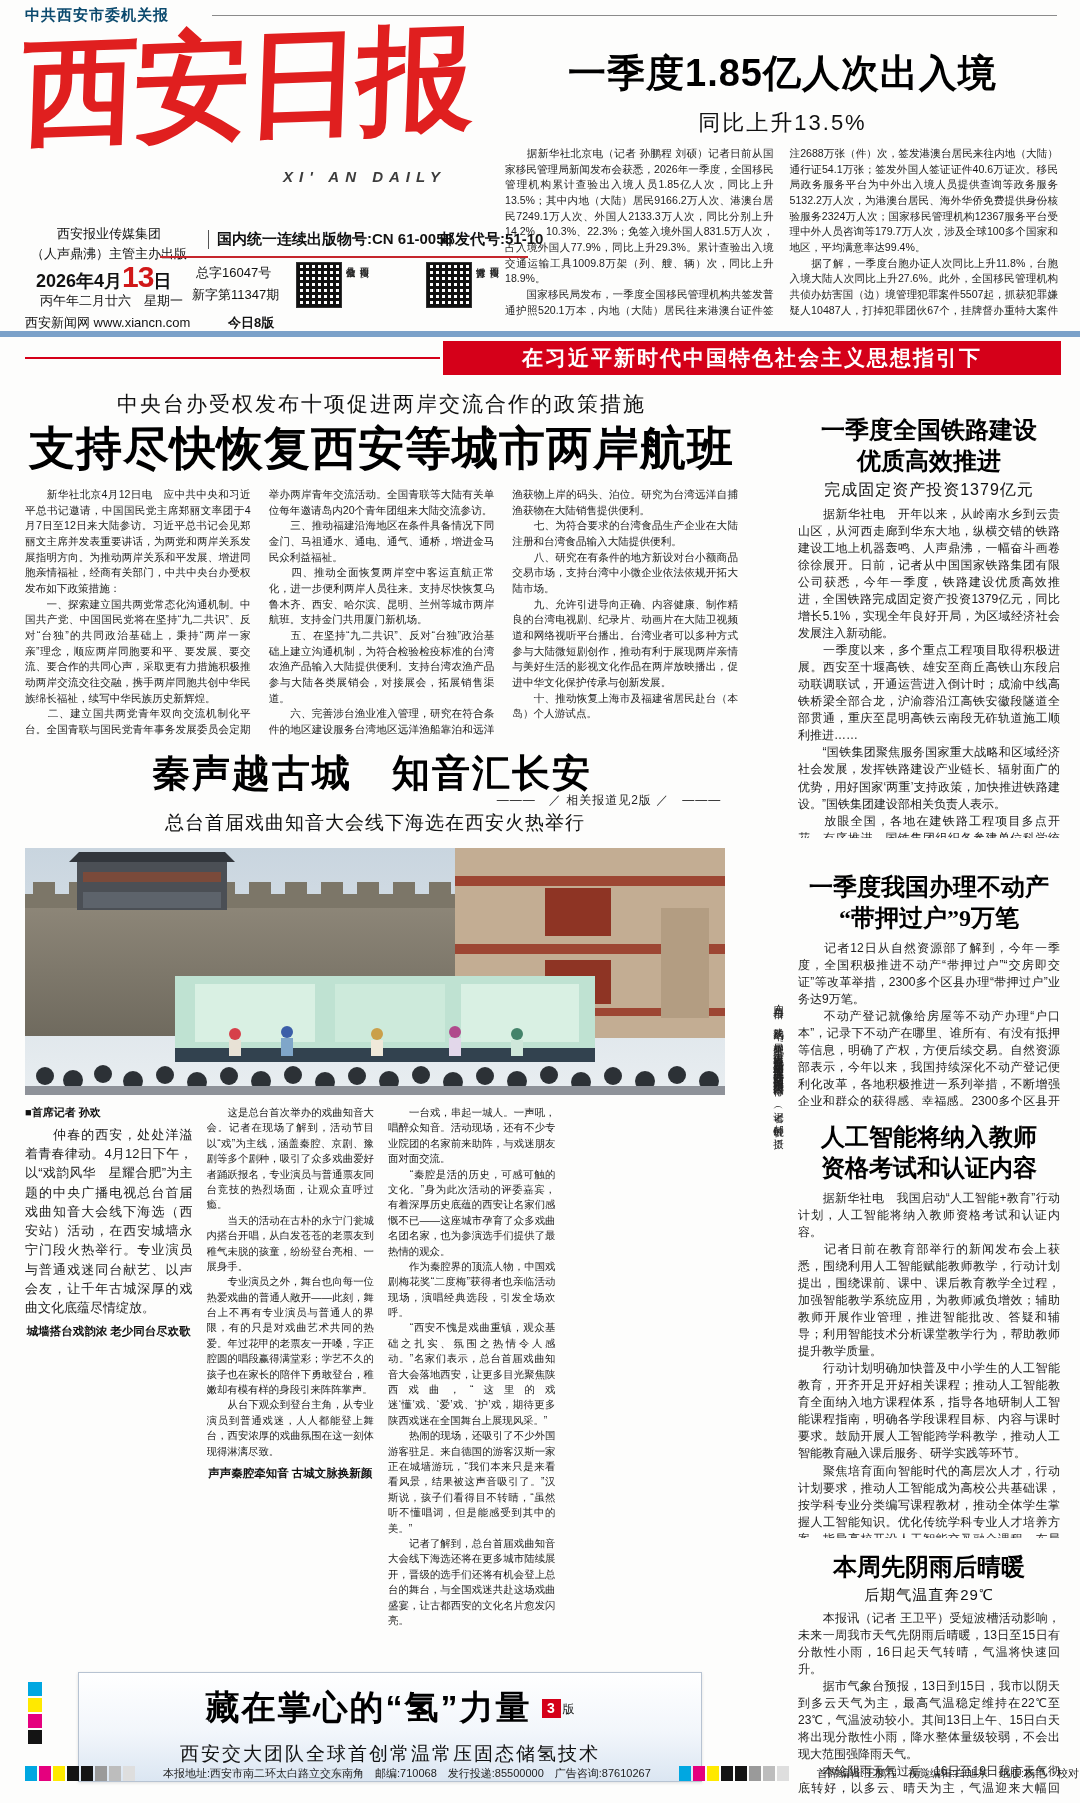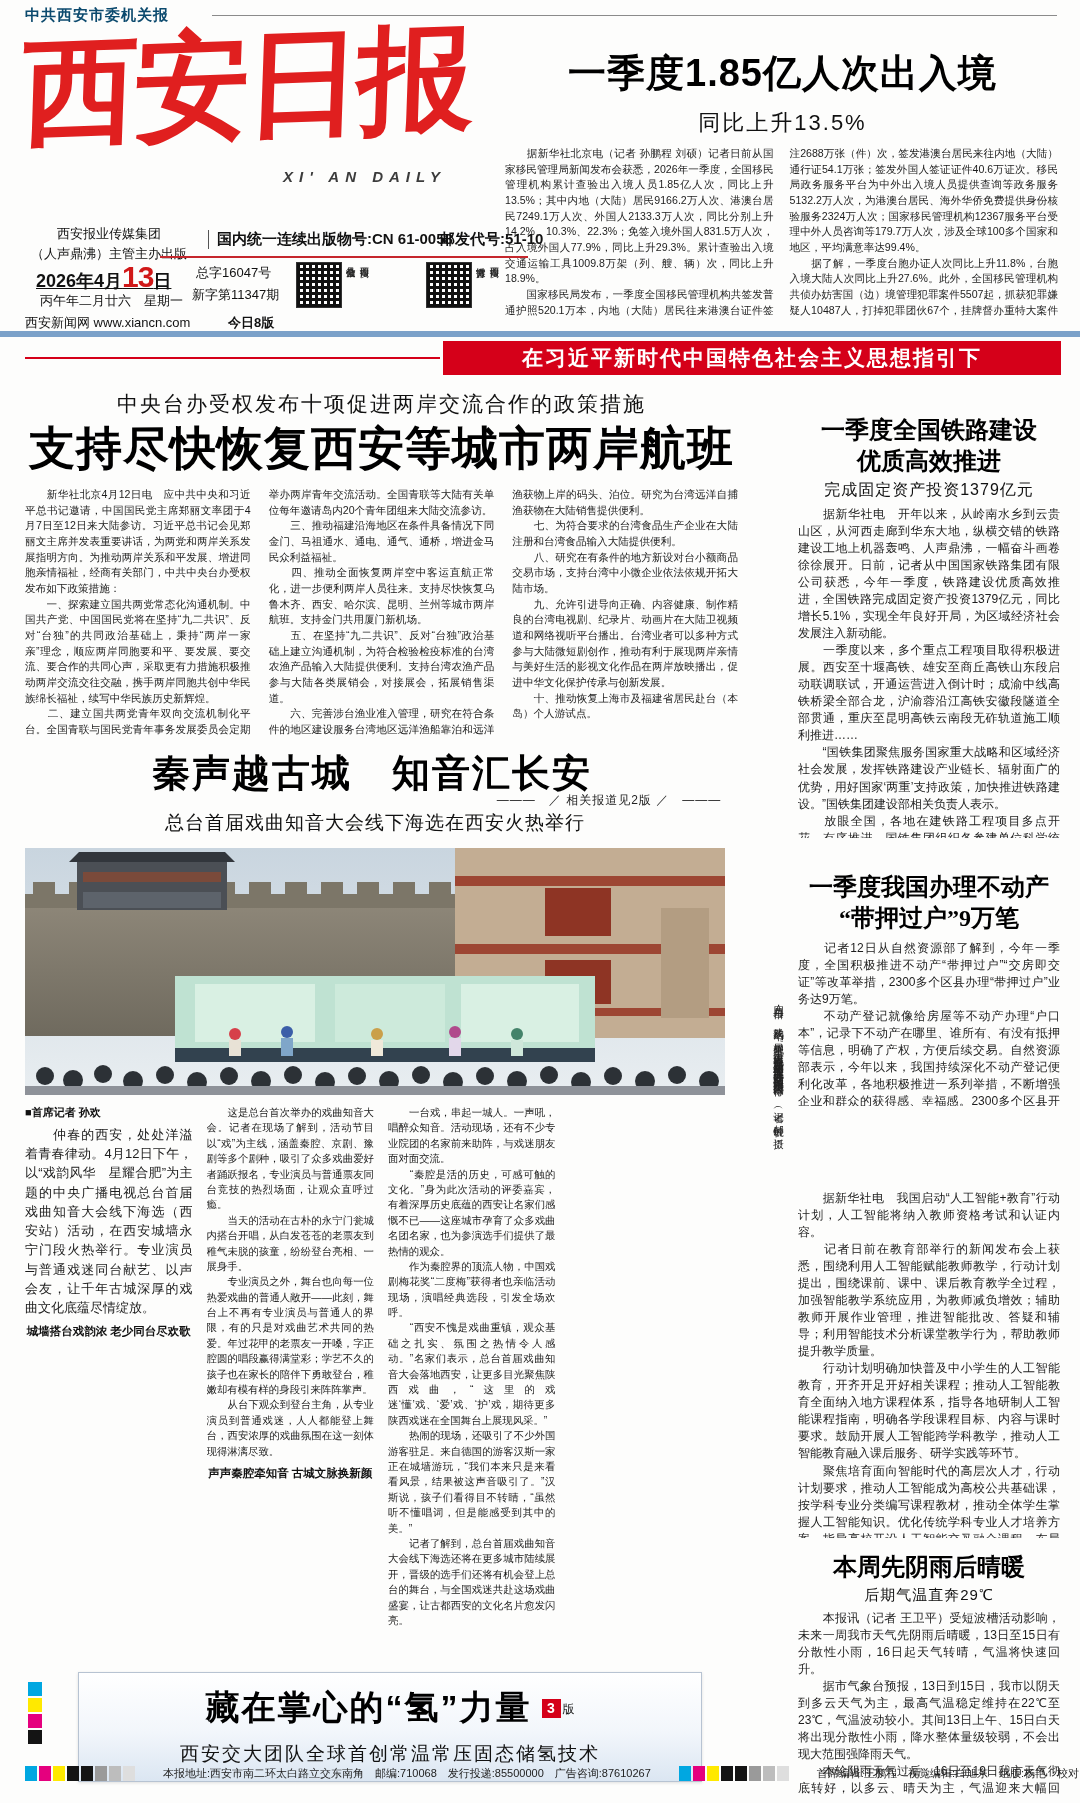--- a/index.html
+++ b/index.html
@@ -71,21 +71,21 @@
   <div class="abs logo-en" style="left:283px;top:168px;">XI' AN DAILY</div>
 
   <div class="abs pub" style="left:20px;top:224px;width:178px;">
     <div>西安报业传媒集团</div>
     <div>（人声鼎沸）主管主办出版</div>
   </div>
   <div class="abs issn" style="left:208px;top:230px;">国内统一连续出版物号:CN 61-0058</div>
   <div class="abs postal" style="left:440px;top:230px;">邮发代号:51-10</div>
   <div class="abs red-underline" style="left:160px;top:256px;width:368px;"></div>
 
-  <div class="abs dateline" style="left:36px;top:260px;text-decoration:underline;">
+  <div class="abs dateline" style="left:36px;top:260px;">
     <span>2026年4月</span><span class="big-day">13</span><span>日</span>
   </div>
   <div class="abs small-line" style="left:40px;top:292px;">丙午年二月廿六　星期一</div>
   <div class="abs small-line" style="left:25px;top:314px;">西安新闻网 www.xiancn.com</div>
   <div class="abs small-line" style="left:228px;top:314px;font-weight:bold;">今日8版</div>
 
   <div class="abs issue-line" style="left:196px;top:264px;">总字16047号</div>
   <div class="abs issue-line" style="left:192px;top:286px;">新字第11347期</div>
 
   <div class="abs qr" style="left:296px;top:262px;"></div>
@@ -243,20 +243,22 @@
 　　一季度以来，多个重点工程项目取得积极进展。西安至十堰高铁、雄安至商丘高铁山东段启动联调联试，开通运营进入倒计时；成渝中线高铁桥梁全部合龙，沪渝蓉沿江高铁安徽段隧道全部贯通，重庆至昆明高铁云南段无砟轨道施工顺利推进……
 　　“国铁集团聚焦服务国家重大战略和区域经济社会发展，发挥铁路建设产业链长、辐射面广的优势，用好国家‘两重’支持政策，加快推进铁路建设。”国铁集团建设部相关负责人表示。
 　　放眼全国，各地在建铁路工程项目多点开花、有序推进。国铁集团组织各参建单位科学统筹建设资源，动态优化施工组织，强化安全质量、生态环保、工程投资控制，全力推进重点工程建设，形成全线提速、协同发力的良好态势。
 　　根据规划，2026年，铁路部门将继续推进国家重点工程建设，国家铁路投产新线2000公里以上。国铁集团建设部相关负责人表示，下一步，国铁集团将积极推进“十五五”规划确定的各项铁路重点工程建设任务，全面落实今年重点项目，努力打造优质工程，充分发挥铁路建设投资拉动作用，为服务全方位扩大内需、推动我国经济社会高质量发展提供有力支撑。</div>
 
   <div class="abs sb-title" style="left:798px;top:872px;width:262px;">一季度我国办理不动产
 “带押过户”9万笔</div>
   <div class="abs sb-body" style="left:798px;top:940px;width:262px;height:166px;">　　记者12日从自然资源部了解到，今年一季度，全国积极推进不动产“带押过户”“交房即交证”等改革举措，2300多个区县办理“带押过户”业务达9万笔。
 　　不动产登记就像给房屋等不动产办理“户口本”，记录下不动产在哪里、谁所有、有没有抵押等信息，明确了产权，方便后续交易。自然资源部表示，今年以来，我国持续深化不动产登记便利化改革，各地积极推进一系列举措，不断增强企业和群众的获得感、幸福感。2300多个区县开展“带押过户”业务，让百姓无需先还清贷款就可以办理房产过户，第一季度办理达9万笔，涉及抵押金额520多亿元。同时，1200多个项目实施“交房即交证”，颁发41万本不动产权证书，助居民们在领到新房钥匙的同时就能拿到“红本本”。　（据央视新闻）</div>
 
+  <div class="abs sb-title" style="left:798px;top:1122px;width:262px;">人工智能将纳入教师
+资格考试和认证内容</div>
   <div class="abs sb-body" style="left:798px;top:1190px;width:262px;height:348px;">　　据新华社电　我国启动“人工智能+教育”行动计划，人工智能将纳入教师资格考试和认证内容。
 　　记者日前在教育部举行的新闻发布会上获悉，围绕利用人工智能赋能教师教学，行动计划提出，围绕课前、课中、课后教育教学全过程，加强智能教学系统应用，为教师减负增效；辅助教师开展作业管理，推进智能批改、答疑和辅导；利用智能技术分析课堂教学行为，帮助教师提升教学质量。
 　　行动计划明确加快普及中小学生的人工智能教育，开齐开足开好相关课程；推动人工智能教育全面纳入地方课程体系，指导各地研制人工智能课程指南，明确各学段课程目标、内容与课时要求。鼓励开展人工智能跨学科教学，推动人工智能教育融入课后服务、研学实践等环节。
 　　聚焦培育面向智能时代的高层次人才，行动计划要求，推动人工智能成为高校公共基础课，按学科专业分类编写课程教材，推动全体学生掌握人工智能知识。优化传统学科专业人才培养方案，指导高校开设人工智能交叉融合课程，布局新兴学科、交叉学科，培养复合型创新人才。
 　　此外，根据行动计划，还将利用人工智能赋能终身学习，打造泛在可及的学习环境；利用人工智能助力教育治理，提升教育管理效能，加快形成智能时代教育发展新形态。</div>
 
   <div class="abs sb-title" style="left:798px;top:1552px;width:262px;">本周先阴雨后晴暖</div>
   <div class="abs sb-subtitle" style="left:798px;top:1586px;width:262px;font-size:15px;">后期气温直奔29℃</div>
   <div class="abs sb-body" style="left:798px;top:1610px;width:262px;height:186px;">　　本报讯（记者 王卫平）受短波槽活动影响，未来一周我市天气先阴雨后晴暖，13日至15日有分散性小雨，16日起天气转晴，气温将快速回升。
 　　据市气象台预报，13日到15日，我市以阴天到多云天气为主，最高气温稳定维持在22℃至23℃，气温波动较小。其间13日上午、15日白天将出现分散性小雨，降水整体量级较弱，不会出现大范围强降雨天气。

